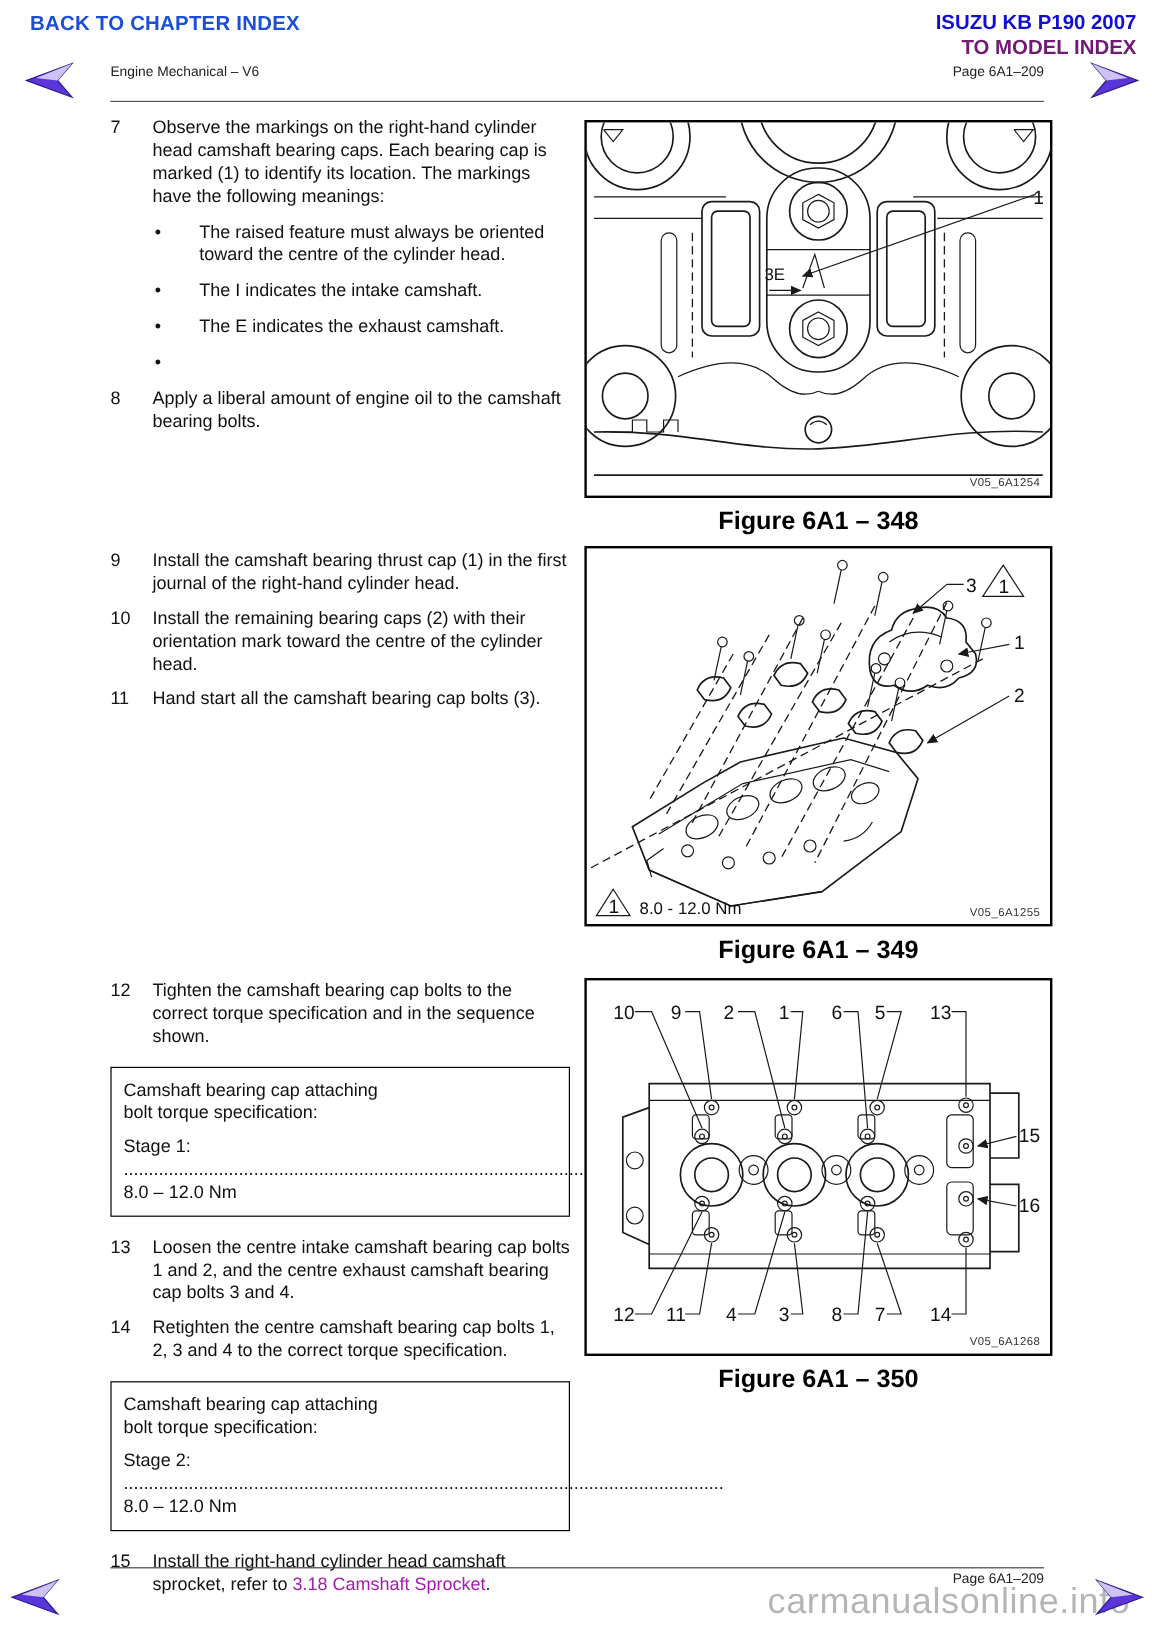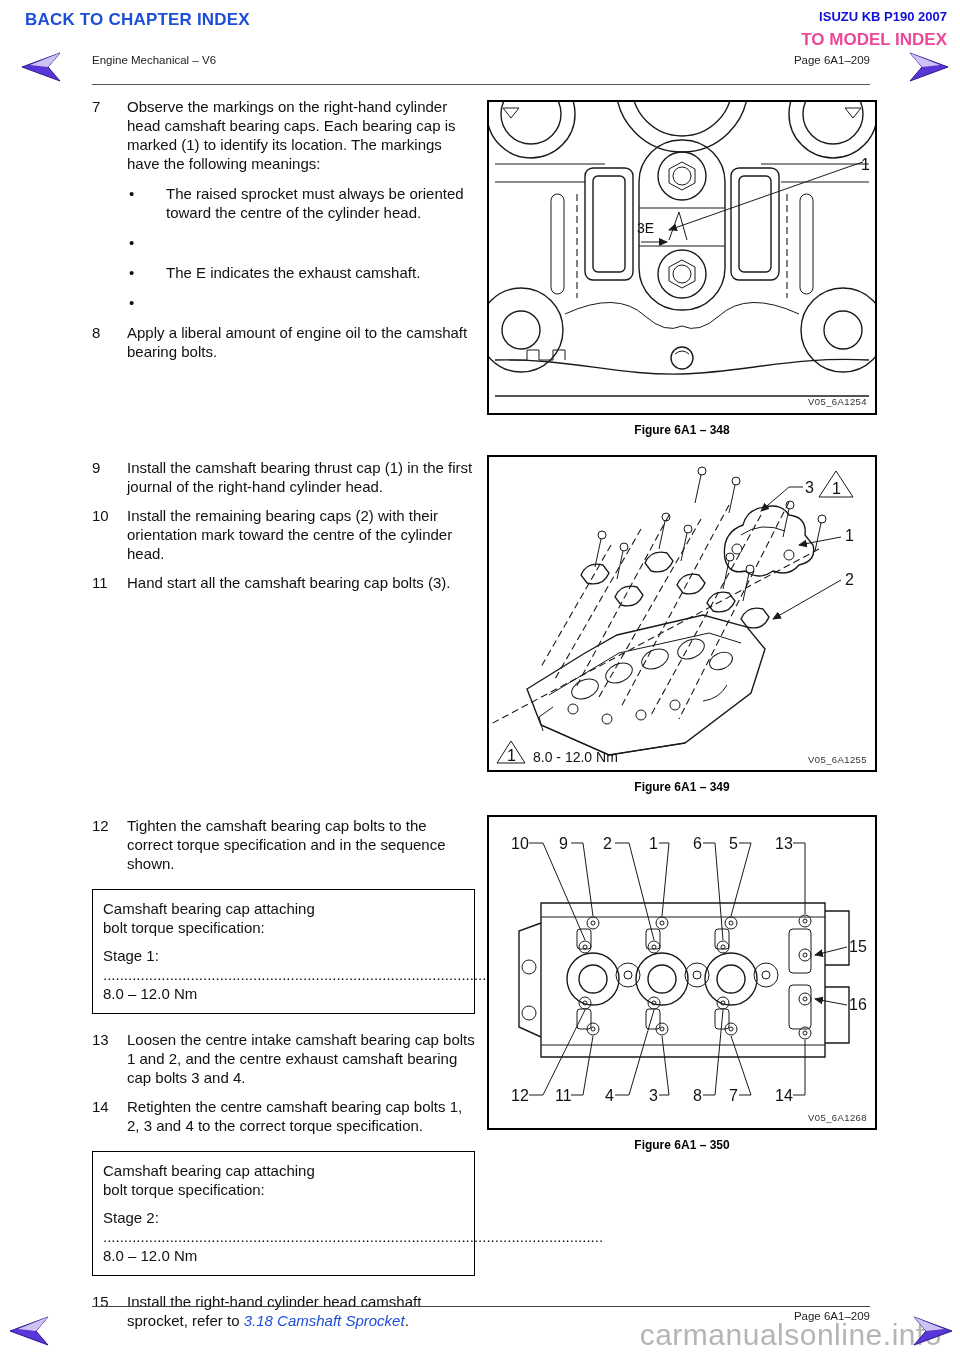--- a/index.html
+++ b/index.html
@@ -2,22 +2,22 @@
 <html><head>
 <meta charset="utf-8">
 <style>
   html,body{margin:0;padding:0;}
   body{
     width:960px;height:1358px;position:relative;background:#ffffff;
     font-family:"Liberation Sans", sans-serif;color:#111;overflow:hidden;
   }
   
   .back-link{position:absolute;left:25px;top:10px;font-size:17px;font-weight:bold;color:#1d4ed8;letter-spacing:.2px;text-decoration:none;}
-  .brand{position:absolute;right:13px;top:9px;font-size:13px;font-weight:bold;color:#0f0fd6;text-align:right;}
-  .model-link{position:absolute;right:13px;top:30px;font-size:17px;font-weight:bold;color:#ec4899;text-align:right;text-decoration:none;}
+  .brand{position:absolute;right:13px;top:9px;font-size:17px;font-weight:bold;color:#0f0fd6;text-align:right;}
+  .model-link{position:absolute;right:13px;top:30px;font-size:17px;font-weight:bold;color:#701a75;text-align:right;text-decoration:none;}
   .subheader{position:absolute;left:92px;top:54px;width:778px;display:flex;justify-content:space-between;
     font-size:11.5px;color:#222;border-bottom:1.5px solid #555;padding-bottom:18px;}
   .nav-arrow{position:absolute;width:42px;height:34px;cursor:pointer;}
   .nav-arrow svg{display:block;width:100%;height:100%;}
   .arrow-tl{left:20px;top:50px;}
   .arrow-tr{right:10px;top:50px;}
   .arrow-bl{left:8px;top:1314px;}
   .arrow-br{right:6px;top:1314px;}
   
   .group{position:absolute;left:92px;width:383px;font-size:15px;line-height:19px;}
@@ -27,29 +27,29 @@
   .item{display:flex;margin-bottom:10px;}
   .item-num{width:35px;flex:none;}
   .item-text{flex:1;}
   .bullet{display:flex;margin:11px 0 11px 37px;}
   .bullet-dot{width:37px;flex:none;}
   .bullet-text{flex:1;}
   .tq-box{border:1.6px solid #000;padding:9px 2px 10px 10px;margin:16px 0 16px 0;}
   .tq-stage{display:flex;margin-top:9px;align-items:baseline;flex-direction:column;}
   .tq-dots{flex:1;overflow:hidden;white-space:nowrap;}
   .tq-val{flex:none;}
-  .ref-link{color:#1d4ed8;text-decoration:none;font-style:italic;}
+  .ref-link{color:#a21caf;text-decoration:none;}
   
   .fig{position:absolute;left:487px;width:390px;}
   .fig-1{top:100px;}
   .fig-2{top:455px;}
   .fig-3{top:815px;}
   .fig-frame{border:2px solid #000;background:#fff;}
   .fig-frame svg{display:block;}
-  .fig-caption{text-align:center;font-weight:bold;font-size:12px;margin-top:8px;color:#000;}
+  .fig-caption{text-align:center;font-weight:bold;font-size:21px;margin-top:8px;color:#000;}
   
   .footer-rule{position:absolute;left:92px;top:1306px;width:778px;border-top:1.5px solid #444;}
   .footer-page{position:absolute;right:90px;top:1310px;font-size:11.5px;color:#222;}
   .watermark{position:absolute;right:18px;top:1318px;font-size:30px;color:#b5b5b5;letter-spacing:.5px;}
   
   .la{stroke:#1a1a1a;fill:none;stroke-width:1.4;}
   .la-thin{stroke:#1a1a1a;fill:none;stroke-width:1;}
   .la-dash{stroke:#1a1a1a;fill:none;stroke-width:1.1;stroke-dasharray:7 4;}
   .callout{font-family:"Liberation Sans",sans-serif;font-size:16px;fill:#111;}
   .figcode{font-family:"Liberation Sans",sans-serif;font-size:9.5px;fill:#333;letter-spacing:.4px;}
@@ -80,24 +80,25 @@
   <span>Page 6A1–209</span>
 </div>
 
 <div class="group g-a">
   <div class="item">
     <div class="item-num">7</div>
     <div class="item-text">Observe the markings on the right-hand cylinder head camshaft bearing caps. Each bearing cap is marked (1) to identify its location. The markings have the following meanings:</div>
   </div>
   <div class="bullet">
     <div class="bullet-dot">•</div>
-    <div class="bullet-text">The raised sprocket must always be oriented toward the centre of the cylinder head.</div>
+    <div class="bullet-text">The raised feature must always be oriented toward the centre of the cylinder head.</div>
   </div>
   <div class="bullet">
     <div class="bullet-dot">•</div>
+    <div class="bullet-text">The I indicates the intake camshaft.</div>
   </div>
   <div class="bullet">
     <div class="bullet-dot">•</div>
     <div class="bullet-text">The E indicates the exhaust camshaft.</div>
   </div>
   <div class="bullet">
     <div class="bullet-dot">•</div>
   </div>
   <div class="item">
     <div class="item-num">8</div>

